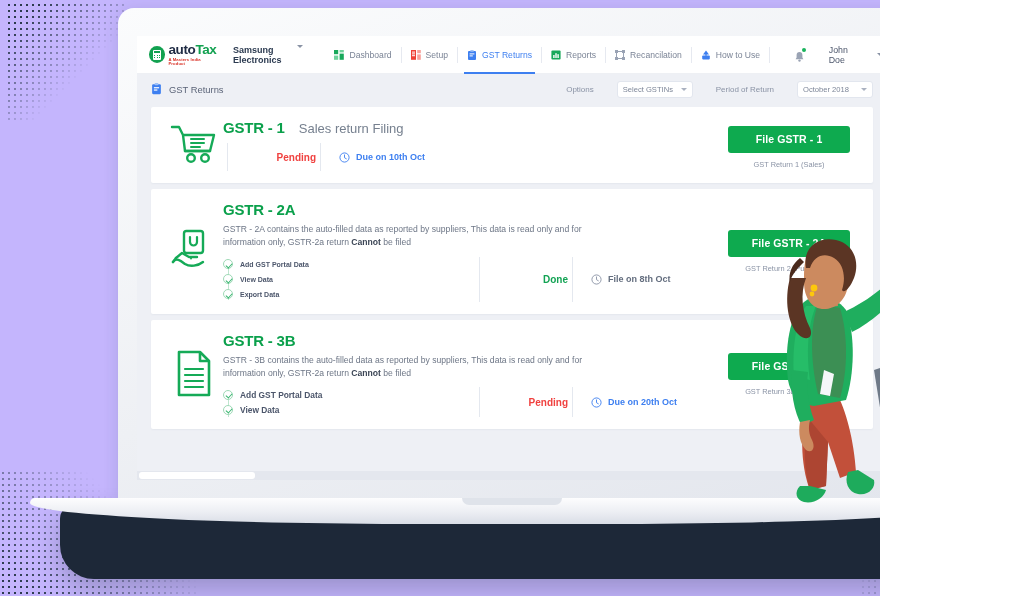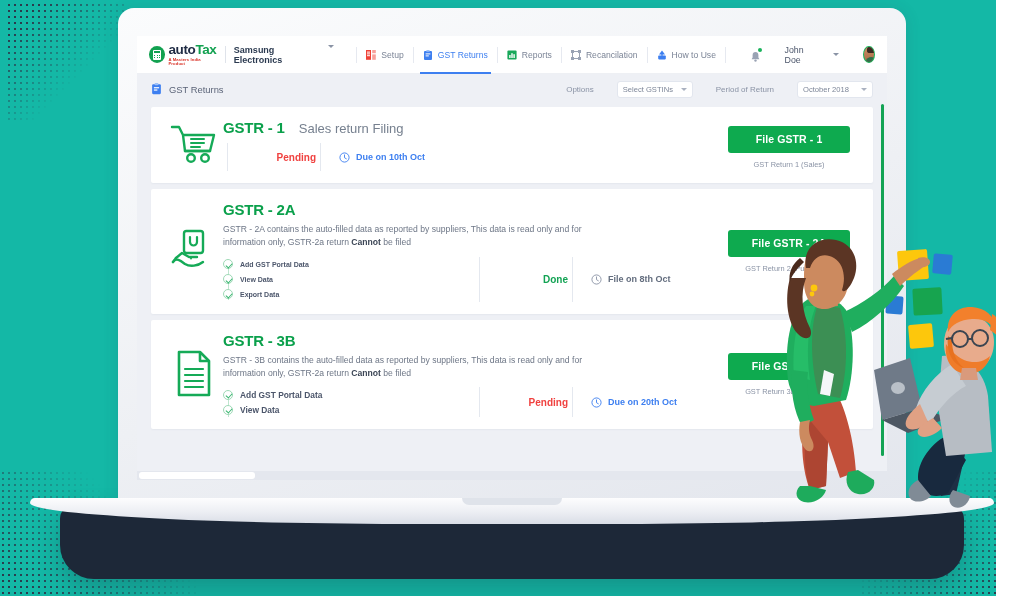--- a/index.html
+++ b/index.html
@@ -2,21 +2,21 @@
 <html><head>
 <meta charset="utf-8">
 <style>
   * { box-sizing: border-box; margin: 0; padding: 0; }
   html, body {
     width: 1024px; height: 596px;
     overflow: hidden;
     font-family: "Liberation Sans", sans-serif;
     background: #ffffff;
   }
-  #stage { position: relative; width: 996px; height: 596px; background: #14b8a6; overflow: hidden; }
+  #stage { position: relative; width: 880px; height: 596px; background: #c4b5fd; overflow: hidden; }
 
   
   .dots {
     position: absolute;
     background-image: radial-gradient(#2b3a4d 1px, transparent 1.2px);
     background-size: 6px 6px;
     z-index: 0;
   }
   .dots-tl { left: 6px; top: 2px; width: 120px; height: 120px;
     -webkit-mask-image: linear-gradient(135deg, rgba(0,0,0,1) 15%, rgba(0,0,0,0) 62%);
@@ -219,20 +219,29 @@
 
       <div class="nav-divider"></div>
 
       <div class="company">
         <span>Samsung Electronics</span>
         <span class="caret"></span>
       </div>
 
       <div class="nav-items">
 
+        <div class="nav-item">
+          <svg class="ni-icon" viewBox="0 0 10 10">
+            <rect x="0" y="0" width="4.2" height="4.2" fill="#18a85a"></rect>
+            <rect x="5.6" y="0" width="4.2" height="2.4" fill="#6fd19b"></rect>
+            <rect x="0" y="5.6" width="4.2" height="4.2" fill="#6fd19b"></rect>
+            <rect x="5.6" y="3.6" width="4.2" height="6.2" fill="#18a85a"></rect>
+          </svg>
+          <span>Dashboard</span>
+        </div>
         <div class="nav-sep"></div>
 
         <div class="nav-item">
           <svg class="ni-icon" viewBox="0 0 10 10">
             <rect x="0" y="0" width="5" height="9.8" fill="#ef4136"></rect>
             <rect x="1" y="1.6" width="3" height="1" fill="#fff"></rect>
             <rect x="1" y="3.4" width="3" height="1" fill="#fff"></rect>
             <rect x="1" y="5.2" width="3" height="1" fill="#fff"></rect>
             <rect x="6.2" y="0" width="3.6" height="3.2" fill="#f8a09a"></rect>
             <rect x="6.2" y="4.4" width="3.6" height="5.4" fill="#f8a09a"></rect>

